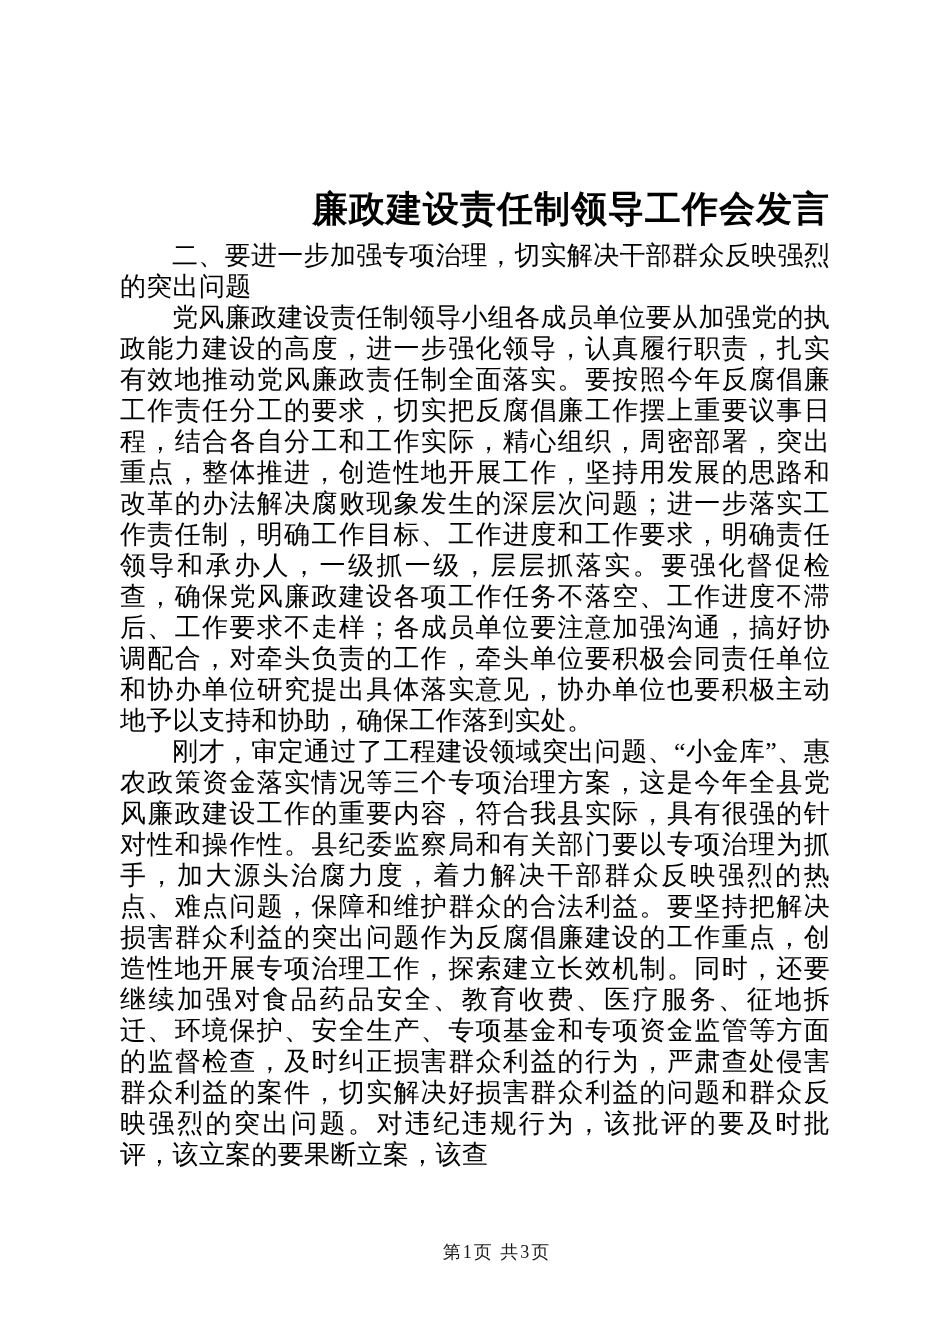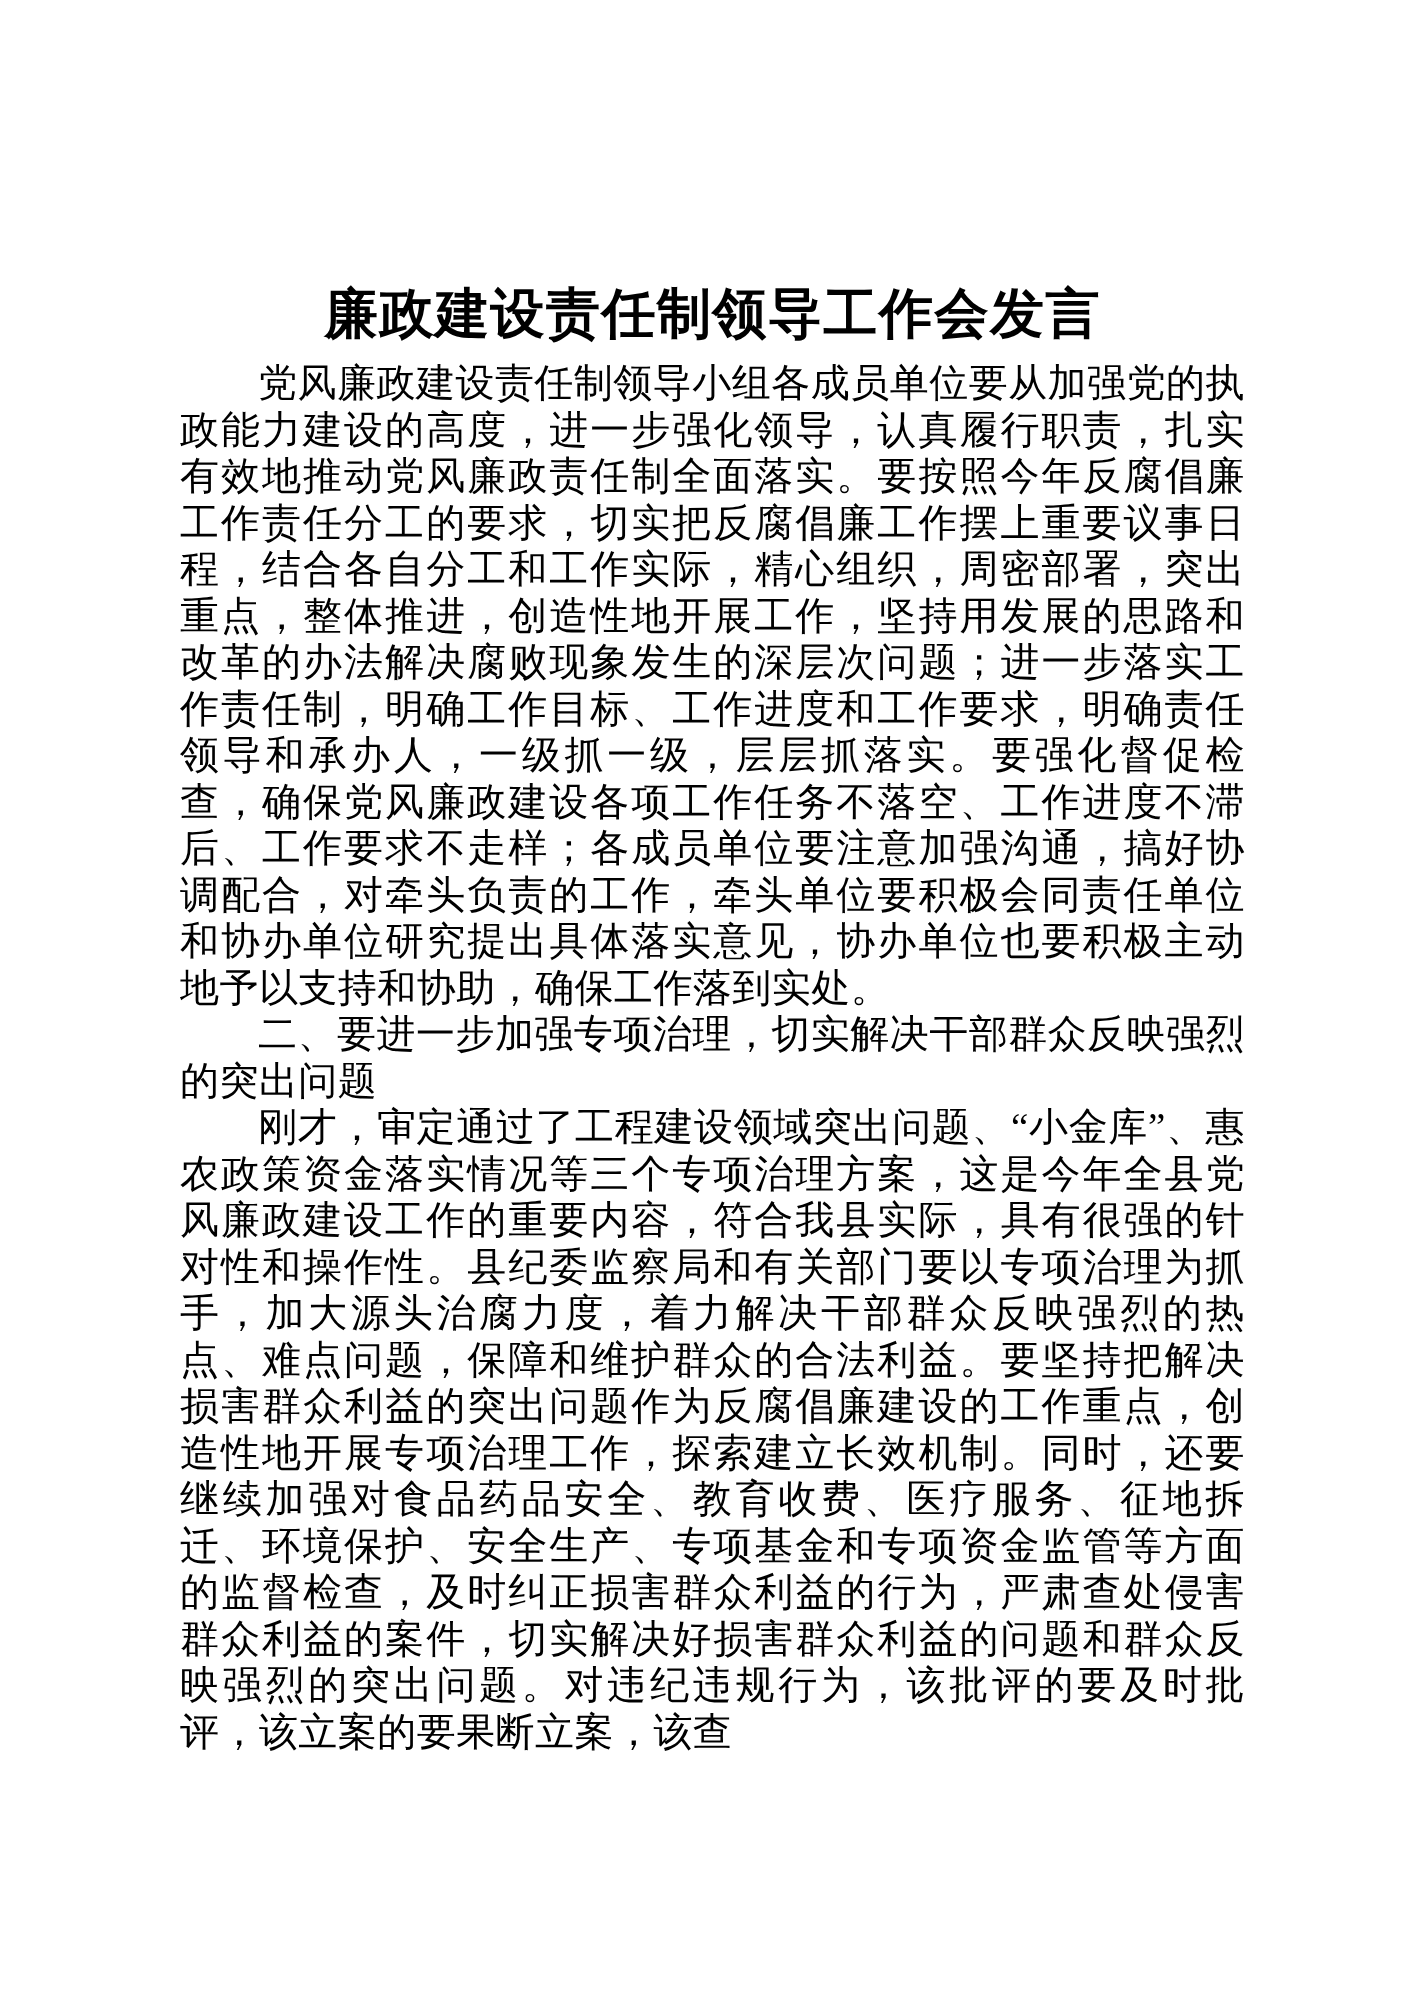--- a/index.html
+++ b/index.html
@@ -20,21 +20,21 @@
     position: absolute;
     left: 120px;
     top: 186px;
     width: 710px;
   }
   .doc-title {
     margin: 0 0 8px 0;
     font-size: 36px;
     line-height: 46px;
     font-weight: bold;
-    text-align: center;
+    text-align: right;
     letter-spacing: 1px;
   }
   .para {
     margin: 0;
     font-size: 26px;
     line-height: 31px;
     text-align: justify;
     text-justify: inter-character;
     text-indent: 2em;
     letter-spacing: 0.3px;
@@ -54,18 +54,21 @@
     letter-spacing: 2px;
     color: #1a1a1a;
   }
 </style>
 </head>
 <body>
 
 <div class="page">
   <div class="content">
     <h1 class="doc-title">廉政建设责任制领导工作会发言</h1>
+    <p class="para">二、要进一步加强专项治理，切实解决干部群众反映强烈的突出问题</p>
     <p class="para">党风廉政建设责任制领导小组各成员单位要从加强党的执政能力建设的高度，进一步强化领导，认真履行职责，扎实有效地推动党风廉政责任制全面落实。要按照今年反腐倡廉工作责任分工的要求，切实把反腐倡廉工作摆上重要议事日程，结合各自分工和工作实际，精心组织，周密部署，突出重点，整体推进，创造性地开展工作，坚持用发展的思路和改革的办法解决腐败现象发生的深层次问题；进一步落实工作责任制，明确工作目标、工作进度和工作要求，明确责任领导和承办人，一级抓一级，层层抓落实。要强化督促检查，确保党风廉政建设各项工作任务不落空、工作进度不滞后、工作要求不走样；各成员单位要注意加强沟通，搞好协调配合，对牵头负责的工作，牵头单位要积极会同责任单位和协办单位研究提出具体落实意见，协办单位也要积极主动地予以支持和协助，确保工作落到实处。</p>
-    <p class="para">二、要进一步加强专项治理，切实解决干部群众反映强烈的突出问题</p>
     <p class="para">刚才，审定通过了工程建设领域突出问题、“小金库”、惠农政策资金落实情况等三个专项治理方案，这是今年全县党风廉政建设工作的重要内容，符合我县实际，具有很强的针对性和操作性。县纪委监察局和有关部门要以专项治理为抓手，加大源头治腐力度，着力解决干部群众反映强烈的热点、难点问题，保障和维护群众的合法利益。要坚持把解决损害群众利益的突出问题作为反腐倡廉建设的工作重点，创造性地开展专项治理工作，探索建立长效机制。同时，还要继续加强对食品药品安全、教育收费、医疗服务、征地拆迁、环境保护、安全生产、专项基金和专项资金监管等方面的监督检查，及时纠正损害群众利益的行为，严肃查处侵害群众利益的案件，切实解决好损害群众利益的问题和群众反映强烈的突出问题。对违纪违规行为，该批评的要及时批评，该立案的要果断立案，该查</p>
   </div>
 
+  <div class="footer">
+    <span class="footer-text">第1页 共3页</span>
+  </div>
 </div>
 
 </body></html>

